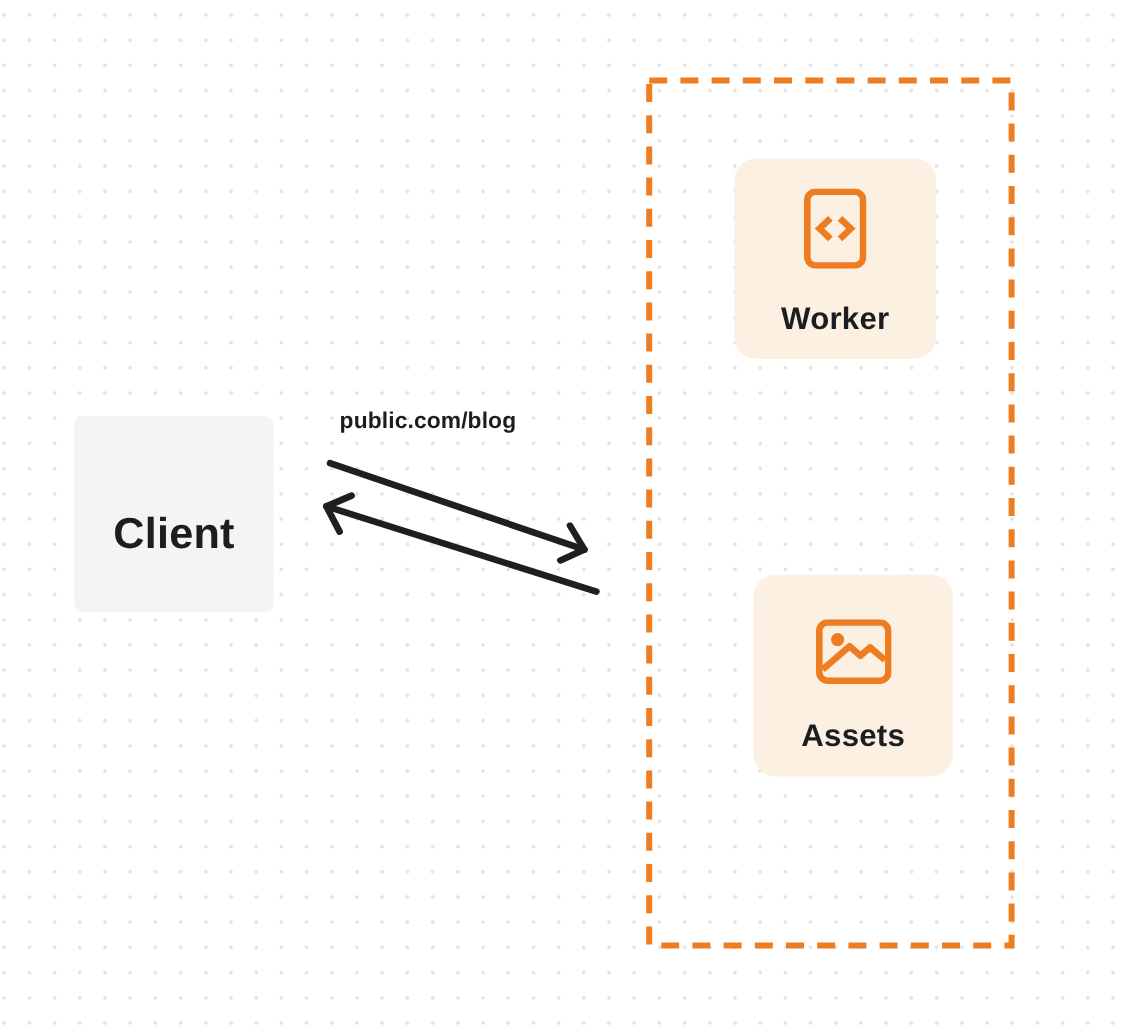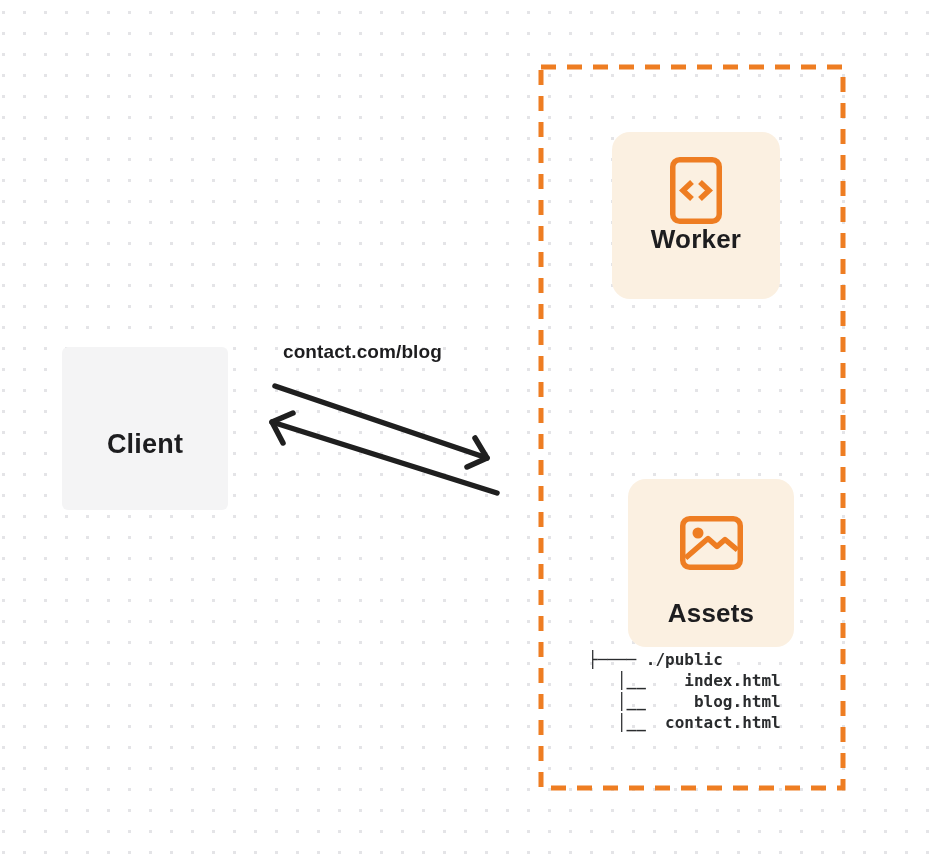--- a/index.html
+++ b/index.html
@@ -23,21 +23,21 @@
     background-image:radial-gradient(circle,var(--dot) 1.6px,transparent 1.7px);
     background-size:21px 21px;
     background-position:14px 2px;
   }
   .client-box{
     position:absolute;left:62px;top:347px;width:166px;height:163px;
     background:var(--client-bg);border-radius:6px;
     display:flex;align-items:center;justify-content:center;
   }
   .client-box .label{
-    font-size:27px;font-weight:700;color:var(--label-text);letter-spacing:.2px;margin-top:32px;
+    font-size:36px;font-weight:700;color:var(--label-text);letter-spacing:.2px;margin-top:32px;
   }
   .request-label{
     position:absolute;left:283px;top:341px;
     font-size:19px;font-weight:700;color:var(--label-text);
     white-space:nowrap;letter-spacing:.1px;
   }
   .arrows{position:absolute;left:255px;top:375px;}
   .arrows path,.arrows polyline{
     fill:none;stroke:var(--arrow);stroke-width:5.5;
     stroke-linecap:round;stroke-linejoin:round;
@@ -56,42 +56,42 @@
   .card{
     position:absolute;background:var(--card-bg);border-radius:18px;
     display:flex;flex-direction:column;align-items:center;
   }
   .card-worker{left:612px;top:132px;width:168px;height:167px;padding-top:25px;box-sizing:border-box;}
   .card-assets{left:628px;top:479px;width:166px;height:168px;padding-top:37px;box-sizing:border-box;}
   .card .icon{display:block;}
   .card .icon .stroke{fill:none;stroke:var(--accent-orange);stroke-width:5.5;}
   .card .icon .chev{fill:none;stroke:var(--accent-orange);stroke-width:5.5;stroke-linejoin:miter;}
   .card .icon .fill{fill:var(--accent-orange);}
-  .card-worker .label{}
+  .card-worker .label{margin-top:26px;}
   .card-assets .label{margin-top:28px;}
   .card .label{
     font-size:26px;font-weight:700;color:var(--label-text);letter-spacing:.2px;
   }
   .file-tree{
     position:absolute;left:588px;top:649px;margin:0;
     font-family:"DejaVu Sans Mono","Liberation Mono",monospace;
     font-size:16px;line-height:21px;font-weight:700;
     color:var(--tree-text);white-space:pre;
   }
 </style>
 </head>
 <body>
 
 <div class="stage">
 
   <div class="client-box">
     <span class="label">Client</span>
   </div>
 
-  <div class="request-label">contact.com/blog</div>
+  <div class="request-label">public.com/blog</div>
 
   <svg class="arrows" width="260" height="130" viewBox="0 0 260 130">
     <path d="M20,11 L232,83"></path>
     <polyline points="220,63 232,83 212,92"></polyline>
     <path d="M242,118 L17,47"></path>
     <polyline points="38,38 17,47 28,68"></polyline>
   </svg>
 
   <svg class="project-border" width="312" height="731" viewBox="0 0 312 731">
     <rect x="5" y="5" width="302" height="721"></rect>
@@ -108,18 +108,14 @@
 
   <div class="card card-assets">
     <svg class="icon" width="63" height="54" viewBox="0 0 63 54">
       <rect class="stroke" x="2.75" y="2.75" width="57.5" height="48.5" rx="7"></rect>
       <circle class="fill" cx="18" cy="17" r="5.5"></circle>
       <polyline class="chev" points="5.5,42 28,22.5 37,30.5 45,23.5 57.5,34" style="stroke-linejoin:round"></polyline>
     </svg>
     <span class="label">Assets</span>
   </div>
 
-  <pre class="file-tree">├──── ./public
-   │__    index.html
-   │__     blog.html
-   │__  contact.html</pre>
 
 </div>
 
 </body></html>

